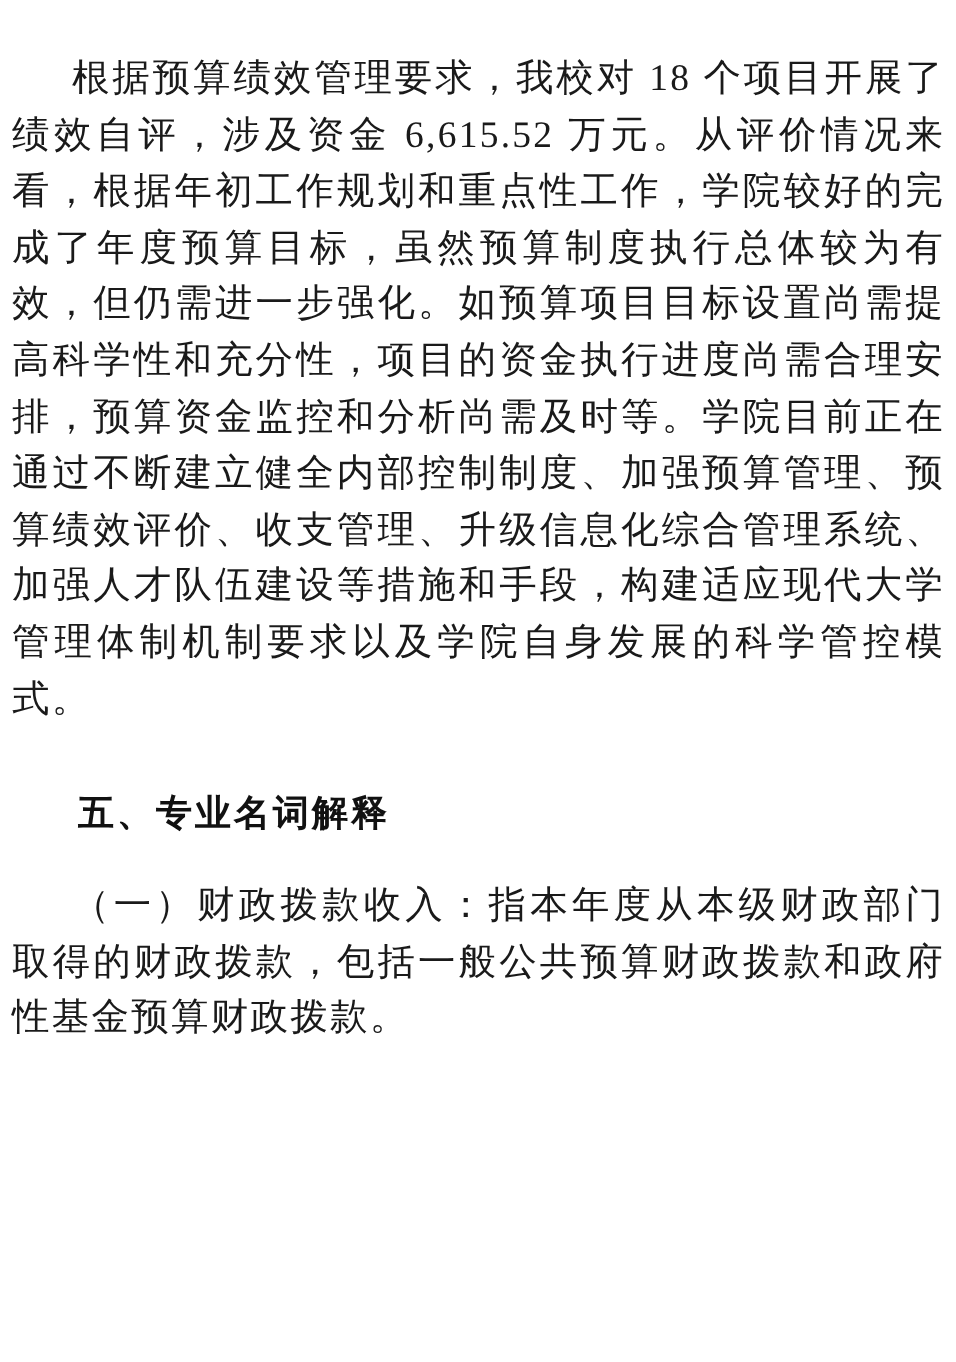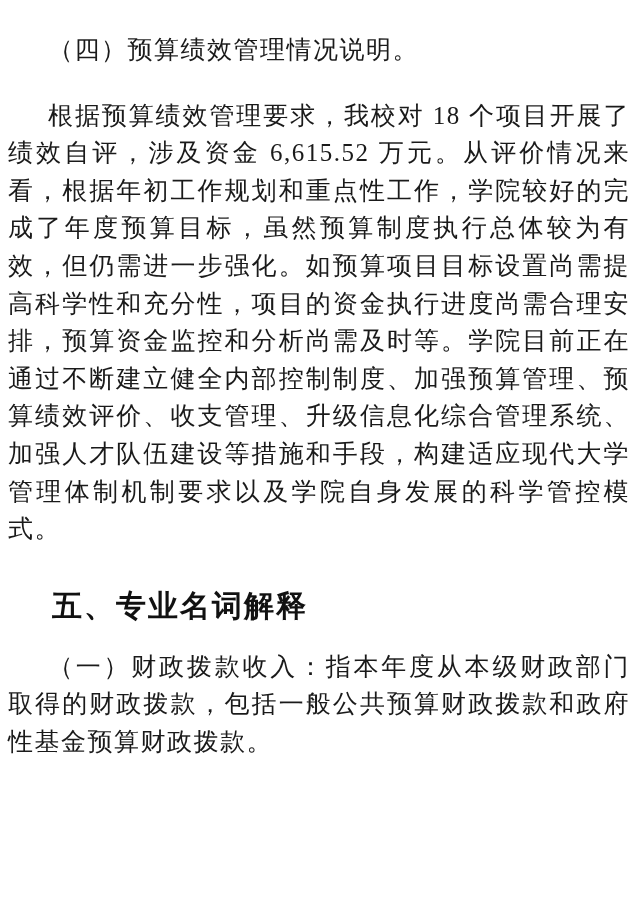--- a/index.html
+++ b/index.html
@@ -33,34 +33,33 @@
     margin-top: 25px;
   }
   .para-body {
     margin-top: 28px;
   }
   .section-heading {
     margin: 42px 0 0 0;
     padding-left: 44px;
     font-family: "Liberation Sans", "DejaVu Sans", sans-serif;
     font-weight: bold;
-    font-size: 30px;
+    font-size: 24px;
     line-height: 32px;
     letter-spacing: 2px;
     color: #111111;
   }
   .para-last {
     margin-top: 26px;
   }
 </style>
 </head>
 <body>
 
 <div class="page">
 
-  <p class="para para-sub-heading">（四）预算绩效管理情况说明。</p>
 
   <p class="para para-body">根据预算绩效管理要求，我校对 18 个项目开展了绩效自评，涉及资金 6,615.52 万元。从评价情况来看，根据年初工作规划和重点性工作，学院较好的完成了年度预算目标，虽然预算制度执行总体较为有效，但仍需进一步强化。如预算项目目标设置尚需提高科学性和充分性，项目的资金执行进度尚需合理安排，预算资金监控和分析尚需及时等。学院目前正在通过不断建立健全内部控制制度、加强预算管理、预算绩效评价、收支管理、升级信息化综合管理系统、加强人才队伍建设等措施和手段，构建适应现代大学管理体制机制要求以及学院自身发展的科学管控模式。</p>
 
   <h2 class="section-heading">五、专业名词解释</h2>
 
   <p class="para para-last">（一）财政拨款收入：指本年度从本级财政部门取得的财政拨款，包括一般公共预算财政拨款和政府性基金预算财政拨款。</p>
 </div>
 
 </body></html>

